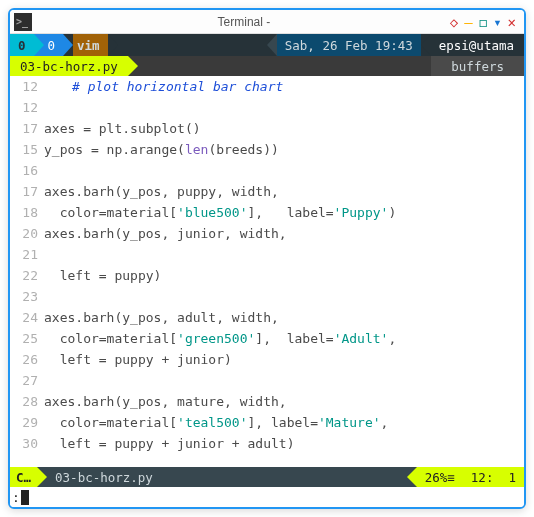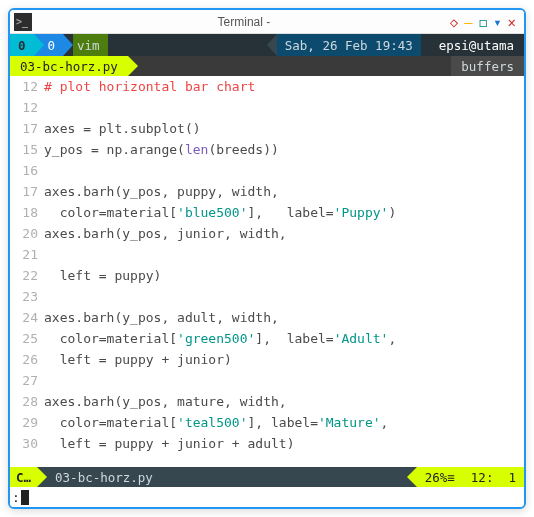--- a/index.html
+++ b/index.html
@@ -62,21 +62,21 @@
     height: 22px;
     background: #263238;
     color: #cfd8dc;
     display: flex;
     align-items: stretch;
     font-size: 12.5px;
   }
   .tmux-seg { display:flex; align-items:center; padding:0 8px; }
   .seg-session { background:#00bcd4; color:#263238; font-weight:bold;}
   .seg-window  { background:#1e88e5; color:#fff; }
-  .seg-name    { background:#4d7c0f; color:#cfd8dc; padding-left:4px;}
+  .seg-name    { background:#a16207; color:#cfd8dc; padding-left:4px;font-weight:bold;}
   .seg-spacer  { flex:1; }
   .seg-date    { background:#0c4a6e; color:#cfd8dc; }
   .seg-user    { background:#263238; color:#ffffff; padding-right:10px;}
   .arrow-r { width:0;height:0;border-top:11px solid transparent;border-bottom:11px solid transparent; }
   .ar-cyan { border-left:10px solid #00bcd4;}
   .ar-blue { border-left:10px solid #1e88e5;}
   .ar-into-dark { border-left:10px solid #263238; }
   .ar-dark-into-grey { width:0;height:0;border-top:11px solid transparent;border-bottom:11px solid transparent;border-right:10px solid #37474f;}
   .ar-grey-into-dark { width:0;height:0;border-top:11px solid transparent;border-bottom:11px solid transparent;border-right:10px solid #263238;}
 
@@ -84,40 +84,40 @@
     height: 20px;
     display:flex;
     align-items:stretch;
     font-size:12.5px;
     background:#3a3a3a;
     color:#cfd8dc;
   }
   .tab-file { background:#d7ff00; color:#222; padding:0 10px; display:flex;align-items:center; font-weight:500;}
   .tab-arrow-y { width:0;height:0;border-top:10px solid transparent;border-bottom:10px solid transparent;border-left:10px solid #d7ff00;}
   .tab-spacer { flex:1; }
-  .tab-buffers { background:#4a4a4a; color:#cfd8dc; padding:0 10px; display:flex;align-items:center;}
+  .tab-buffers { background:#4a4a4a; color:#cfd8dc; padding:0 20px; display:flex;align-items:center;}
 
   .editor {
     flex:1;
     background:#ffffff;
     overflow:hidden;
     line-height: 21px;
     font-size: 13px;
   }
   .line { display:flex; white-space:pre; }
   .gutter {
     width: 34px;
     text-align:right;
     padding-right:6px;
     color:#b0b0b0;
     flex-shrink:0;
     user-select:none;
   }
   .code { color:#4a4a4a; }
-  .comment { color:#ef4444; }
+  .comment { color:#1d4ed8; font-style:italic;margin-left:28px;}
   .builtin { color:#7b5bbd;}
   .str { color:#009688;text-align:right;}
 
   .statusline {
     height:20px;
     display:flex;
     align-items:stretch;
     font-size:12.5px;
     background:#37474f;
     color:#cfd8dc;

